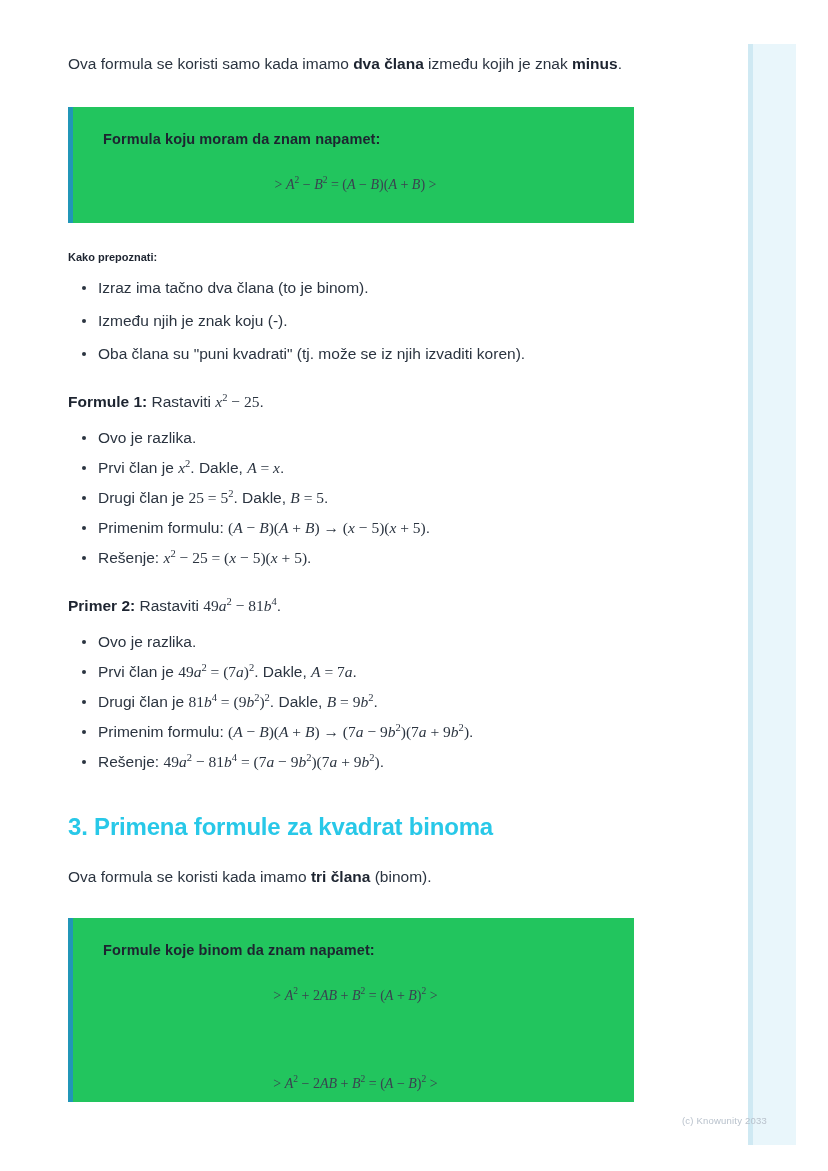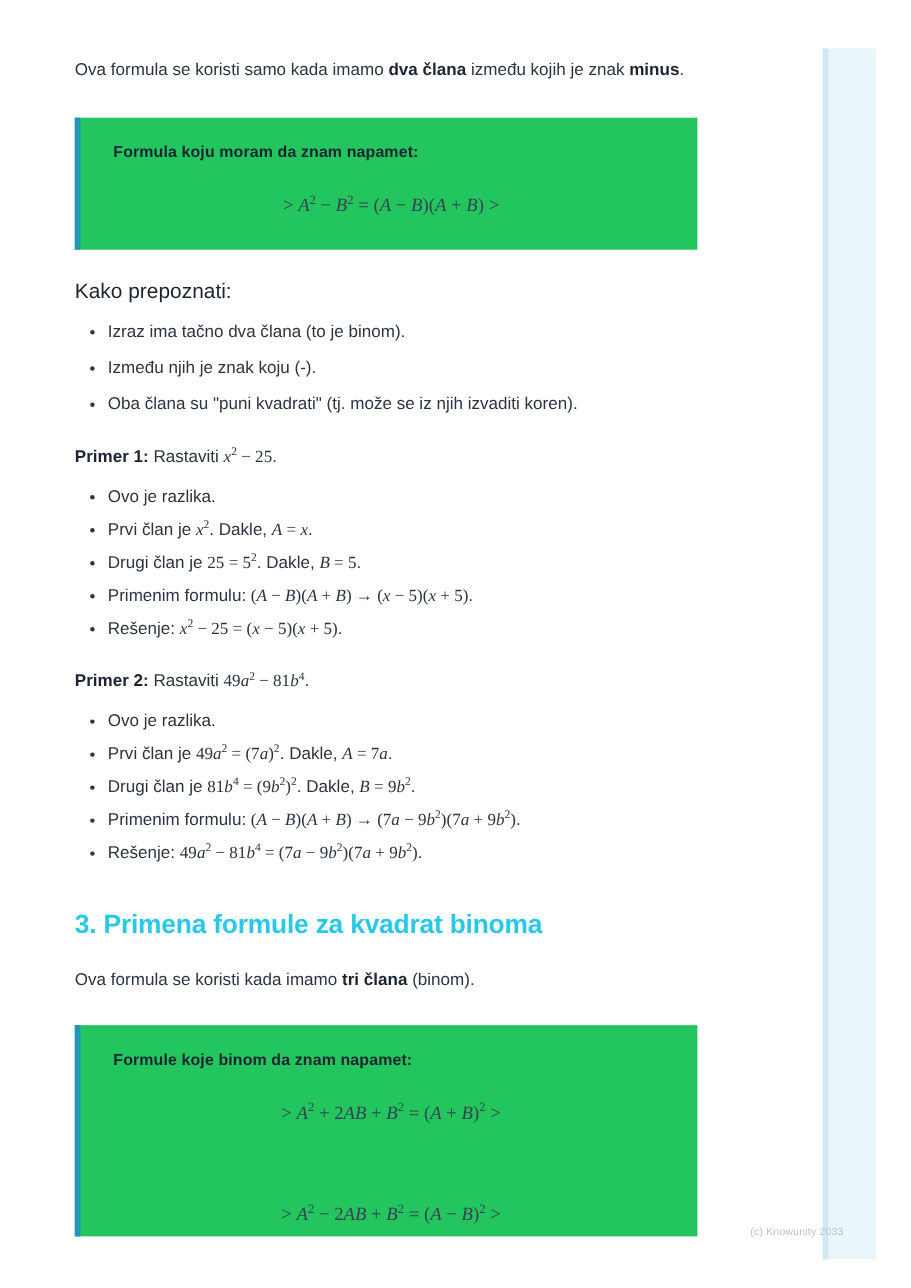--- a/index.html
+++ b/index.html
@@ -77,41 +77,41 @@
   }
   .callout-title {
     font-size: 14.5px;
     font-weight: bold;
     color: #1d2430;
     letter-spacing: 0.1px;
     margin: 0;
   }
   .callout-formula {
     font-family: "Liberation Serif", serif;
-    font-size: 17px;
+    font-size: 14px;
     color: #3a4250;
     text-align: center;
     margin-top: 30px;
   }
   .callout-formula.second {
     margin-top: 72px;
   }
   .mathvar {
     font-style: italic;
     font-family: "Liberation Serif", serif;
   }
   sup {
     font-size: 0.68em;
     vertical-align: super;
     line-height: 0;
   }
 
   h3.section-label {
-    font-size: 19px;
-    font-weight: normal;
+    font-size: 11px;
+    font-weight: bold;
     color: #1d2430;
     margin: 28px 0 0 0;
   }
 
   ul.bullets {
     list-style: none;
     margin: 14px 0 0 0;
     padding: 0;
   }
   ul.bullets li {
@@ -188,21 +188,21 @@
       </div>
     </div>
 
     <h3 class="section-label">Kako prepoznati:</h3>
     <ul class="bullets">
       <li>Izraz ima tačno dva člana (to je binom).</li>
       <li>Između njih je znak koju (-).</li>
       <li>Oba člana su "puni kvadrati" (tj. može se iz njih izvaditi koren).</li>
     </ul>
 
-    <p class="primer"><b>Primer 1:</b><span> Rastaviti </span><span class="math"><i>x</i><sup>2</sup> − 25</span><span>.</span></p>
+    <p class="primer"><b>Formule 1:</b><span> Rastaviti </span><span class="math"><i>x</i><sup>2</sup> − 25</span><span>.</span></p>
 
     <ul class="bullets tight">
       <li><span>Ovo je razlika.</span></li>
       <li><span>Prvi član je </span><span class="math"><i>x</i><sup>2</sup></span><span>. Dakle, </span><span class="math"><i>A</i> = <i>x</i></span><span>.</span></li>
       <li><span>Drugi član je </span><span class="math">25 = 5<sup>2</sup></span><span>. Dakle, </span><span class="math"><i>B</i> = 5</span><span>.</span></li>
       <li><span>Primenim formulu: </span><span class="math">(<i>A</i> − <i>B</i>)(<i>A</i> + <i>B</i>) → (<i>x</i> − 5)(<i>x</i> + 5)</span><span>.</span></li>
       <li><span>Rešenje: </span><span class="math"><i>x</i><sup>2</sup> − 25 = (<i>x</i> − 5)(<i>x</i> + 5)</span><span>.</span></li>
     </ul>
 
     <p class="primer"><b>Primer 2:</b><span> Rastaviti </span><span class="math">49<i>a</i><sup>2</sup> − 81<i>b</i><sup>4</sup></span><span>.</span></p>

